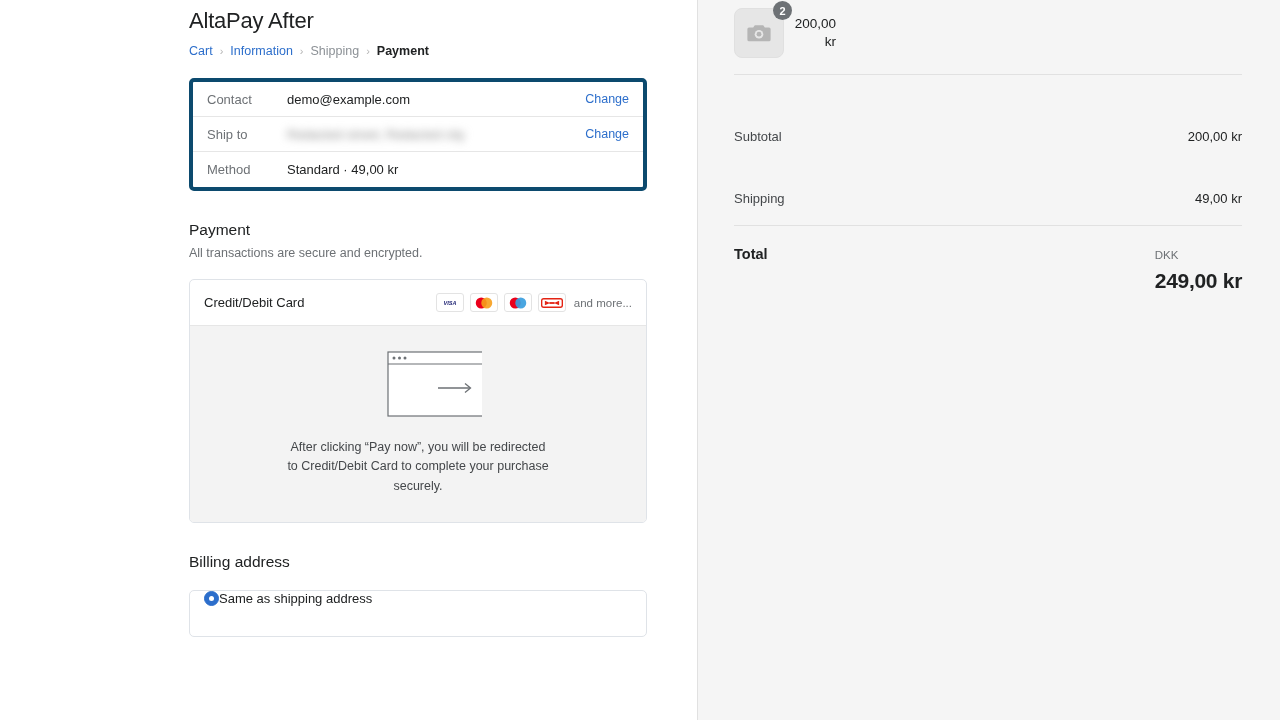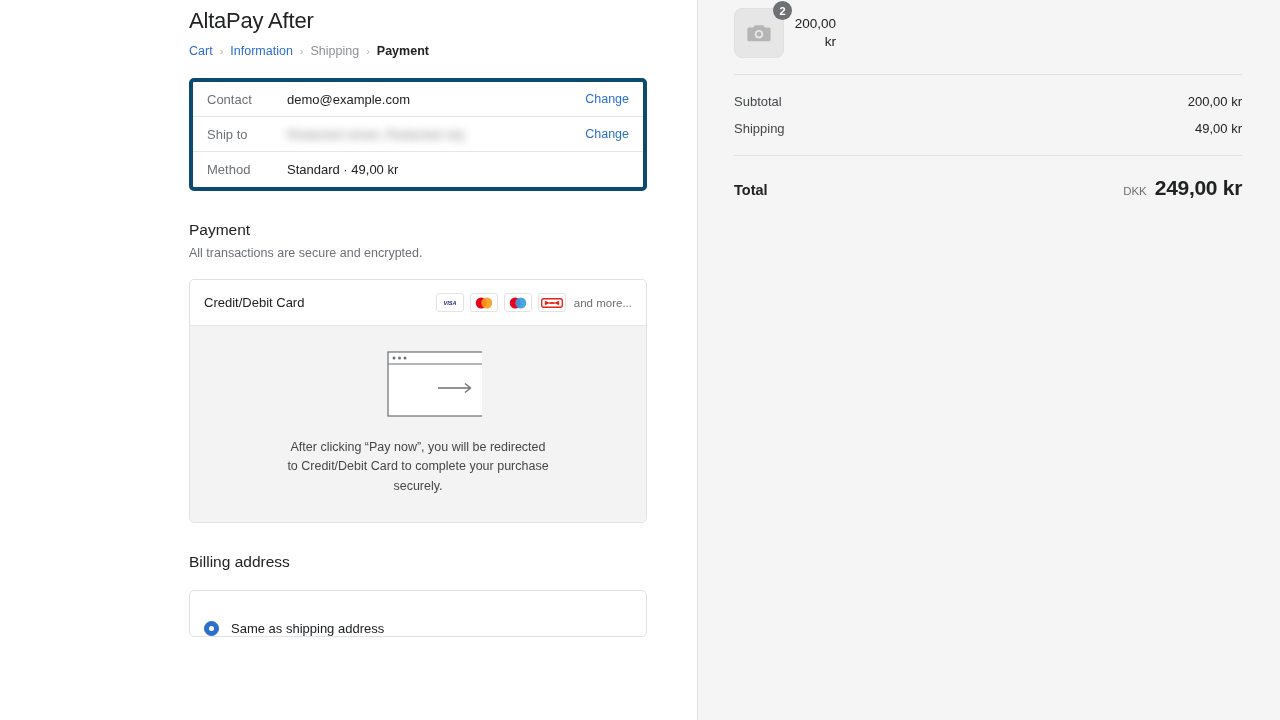--- a/index.html
+++ b/index.html
@@ -96,21 +96,21 @@
     max-width: 262px;
   }
 
   
   .billing-box {
     margin-top: 19px; width: 458px;
     border: 1px solid #dfe3e8; border-radius: 5px; background: #fff;
     overflow: hidden;
   }
   .billing-row {
-    display: flex; align-items: flex-end; gap: 12px;
+    display: flex; align-items: flex-start; gap: 0;
     height: 45px; padding: 0 14px;
     border-bottom: 1px solid #e6e6e6;
     cursor: pointer;
   }
   .billing-row:last-child { border-bottom: none; }
   .radio {
     width: 15px; height: 15px; border-radius: 50%;
     border: 1px solid #babec3; background: #fff;
     flex-shrink: 0; position: relative;
   }
@@ -148,31 +148,31 @@
   }
   .item-name { margin-left: 18px; font-size: 13.5px; color: #202223; flex: 1; }
   .item-price {
     font-size: 13.5px; color: #202223; text-align: right;
     width: 52px; line-height: 1.35;
   }
   .divider { height: 1px; background: #e1e1e1; }
   .totals { padding-top: 13px; }
   .total-row {
     display: flex; justify-content: space-between; align-items: center;
-    font-size: 13px; padding: 6px 0;
+    font-size: 13px; padding: 6px 0; margin-top: 35px;
   }
   .total-label { color: #44474a; }
   .total-value { color: #202223; }
   .grand-divider { height: 1px; background: #e1e1e1; margin-top: 13px; }
   .grand-row {
     display: flex; justify-content: space-between; align-items: baseline;
     padding-top: 20px;
   }
   .grand-label { font-size: 14.5px; font-weight: 700; color: #202223; }
-  .grand-right { display: flex; align-items: baseline; gap: 8px; }
+  .grand-right { display: flex; align-items: baseline; gap: 8px; flex-direction: column; }
   .currency-code { font-size: 11.5px; color: #6d7175; font-weight: 400; }
   .grand-amount { font-size: 21px; font-weight: 700; color: #202223; letter-spacing: -0.3px; }
 </style>
 </head>
 <body>
 
 <div class="page">
 
   <div class="left">
     <div class="left-inner">

